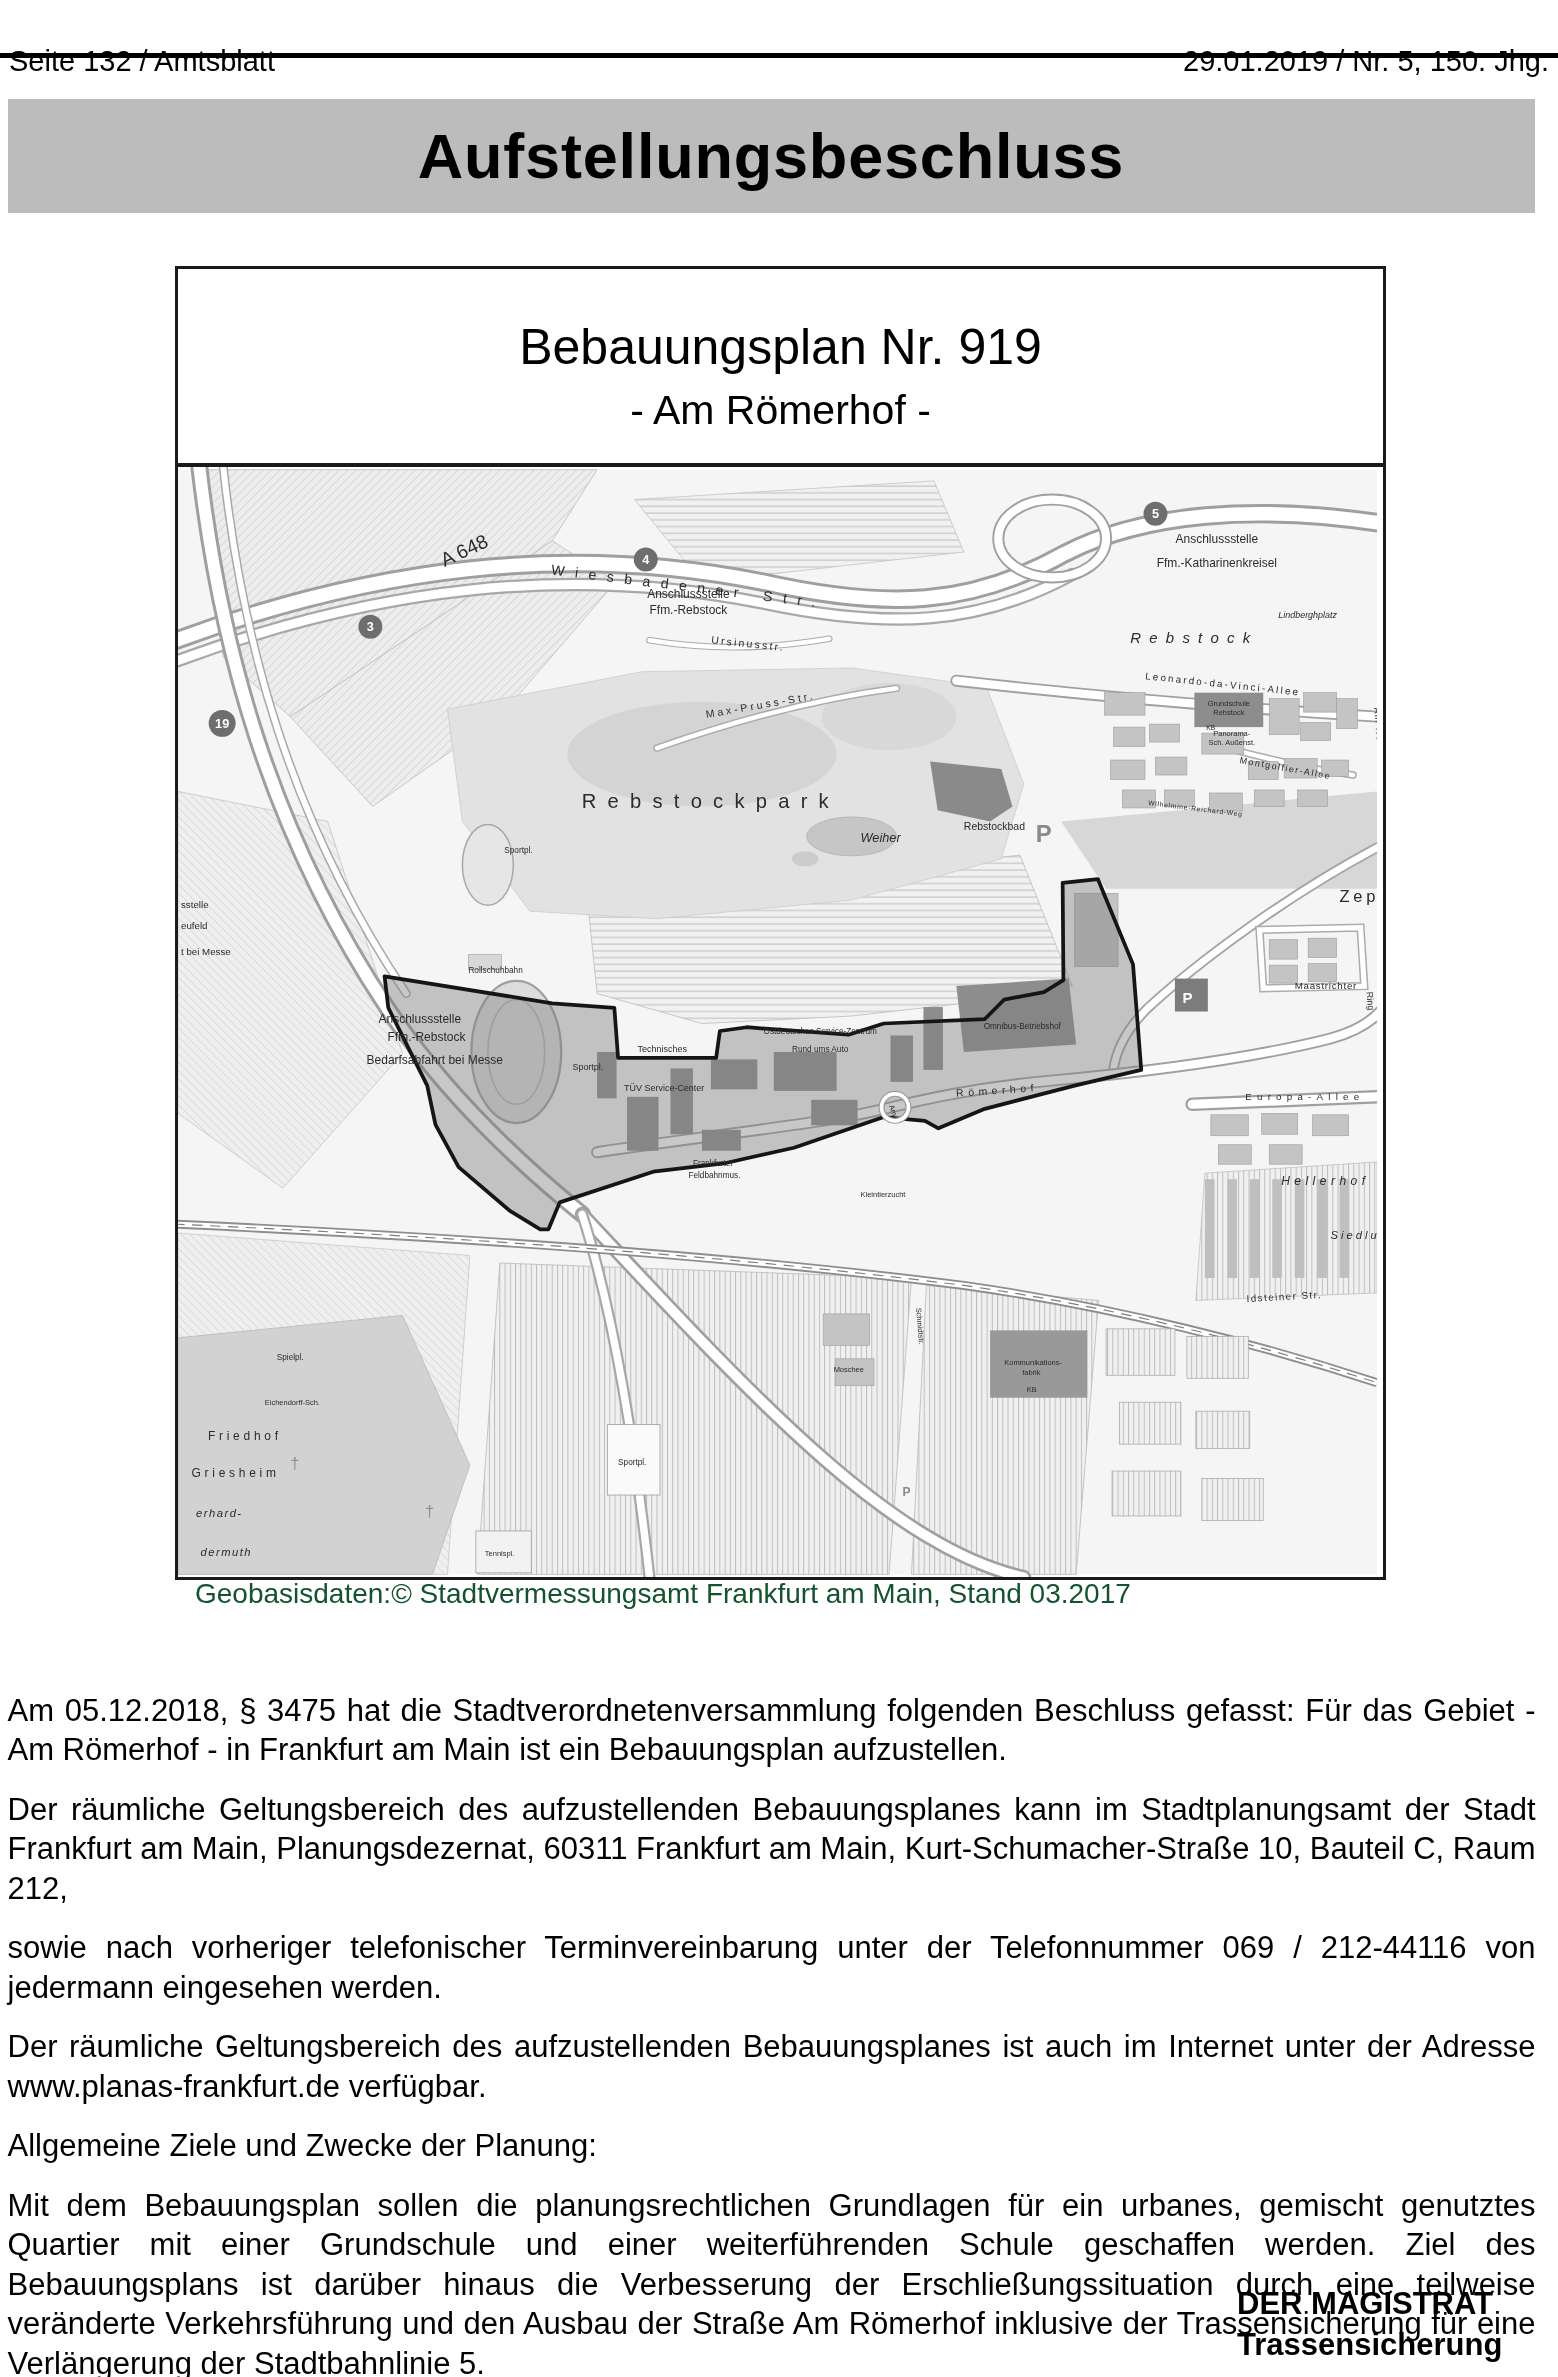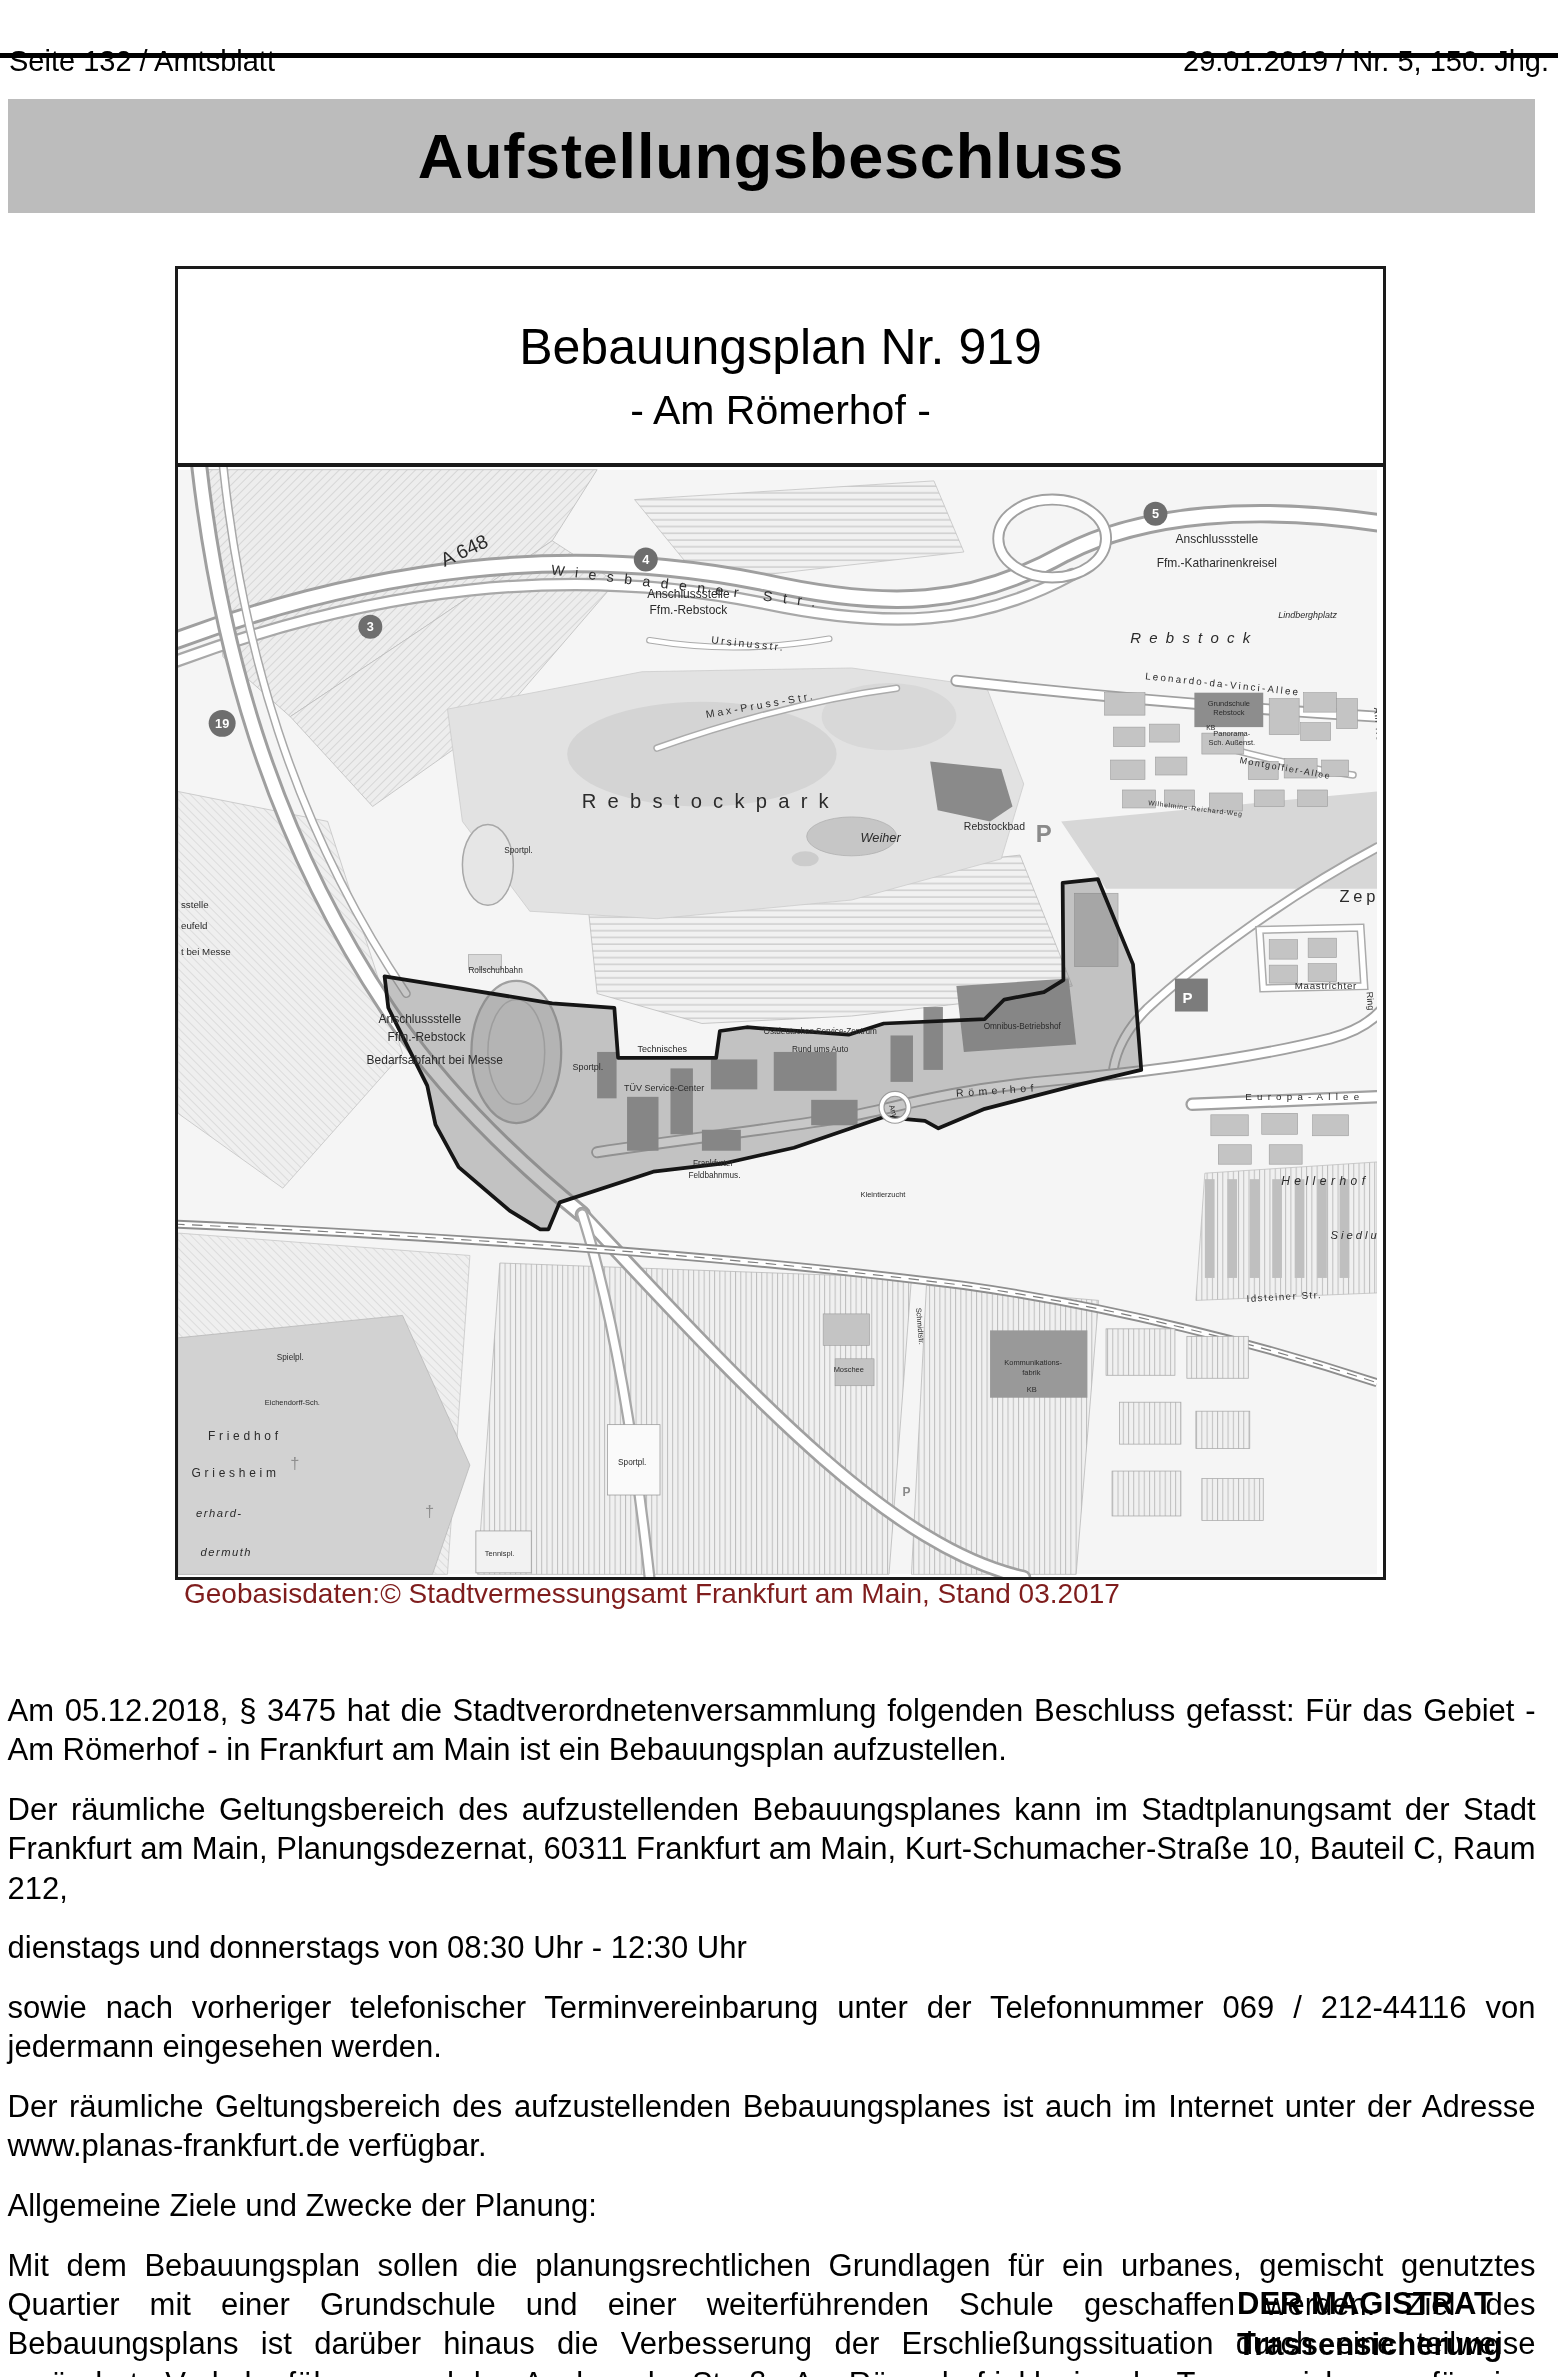--- a/index.html
+++ b/index.html
@@ -12,21 +12,21 @@
           background:#bcbcbc;display:flex;align-items:center;justify-content:center;}
   .banner h1{margin:12px;font-size:63px;font-weight:bold;letter-spacing:0.8px;}
   .map-block{position:absolute;top:266px;left:175px;width:1205px;
              border:3px solid #1a1a1a;background:#fff;}
   .map-title{height:174px;border-bottom:4.5px solid #1a1a1a;display:flex;
              flex-direction:column;align-items:center;justify-content:center;gap:10.5px;margin-top:20px;}
   .map-title .l1{font-size:50px;}
   .map-title .l2{font-size:41px;}
   .map-canvas{display:block;}
   svg{font-family:"Liberation Sans",sans-serif;}
-  .map-caption{position:absolute;top:1578px;left:184px;font-size:28px;color:#7f1d1d;}
+  .map-caption{position:absolute;top:1578px;left:195px;font-size:28px;color:#14532d;}
   .body-text{position:absolute;top:1691px;left:7.5px;width:1528px;
              font-size:31px;line-height:1.27;}
   .body-text p{margin:0 0 20.3px 0;}
   .bpara{text-align:justify;}
   .bheading{font-weight:normal;}
   .sig{position:absolute;top:2283px;left:1237px;font-size:31px;
        font-weight:bold;line-height:1.33;}
 </style>
 </head>
 <body>
@@ -286,21 +286,20 @@
           <text x="59" y="339" dy="0.36em" text-anchor="middle" font-size="17" font-weight="bold" fill="#ffffff">19</text>
         </g>
     </svg>
   </div>
 
   <div class="map-caption">Geobasisdaten:© Stadtvermessungsamt Frankfurt am Main, Stand 03.2017</div>
 
   <div class="body-text" id="body-text">
       <p class="bpara">Am 05.12.2018, § 3475 hat die Stadtverordnetenversammlung folgenden Beschluss gefasst: Für das Gebiet - Am Römerhof - in Frankfurt am Main ist ein Bebauungsplan aufzustellen.</p>
       <p class="bpara">Der räumliche Geltungsbereich des aufzustellenden Bebauungsplanes kann im Stadtplanungsamt der Stadt Frankfurt am Main, Planungsdezernat, 60311 Frankfurt am Main, Kurt-Schumacher-Straße 10, Bauteil C, Raum 212,</p>
-      <p class="bpara">dienstags und donnerstags von 08:30 Uhr - 12:30 Uhr</p>
       <p class="bpara">sowie nach vorheriger telefonischer Terminvereinbarung unter der Telefonnummer 069 / 212-44116 von jedermann eingesehen werden.</p>
       <p class="bpara">Der räumliche Geltungsbereich des aufzustellenden Bebauungsplanes ist auch im Internet unter der Adresse www.planas-frankfurt.de verfügbar.</p>
       <p class="bheading">Allgemeine Ziele und Zwecke der Planung:</p>
       <p class="bpara">Mit dem Bebauungsplan sollen die planungsrechtlichen Grundlagen für ein urbanes, gemischt genutztes Quartier mit einer Grundschule und einer weiterführenden Schule geschaffen werden. Ziel des Bebauungsplans ist darüber hinaus die Verbesserung der Erschließungssituation durch eine teilweise veränderte Verkehrsführung und den Ausbau der Straße Am Römerhof inklusive der Trassensicherung für eine Verlängerung der Stadtbahnlinie 5.</p>
     </div>
 
   <div class="sig">
     <div>DER MAGISTRAT</div>
     <div>Trassensicherung</div>
   </div>

